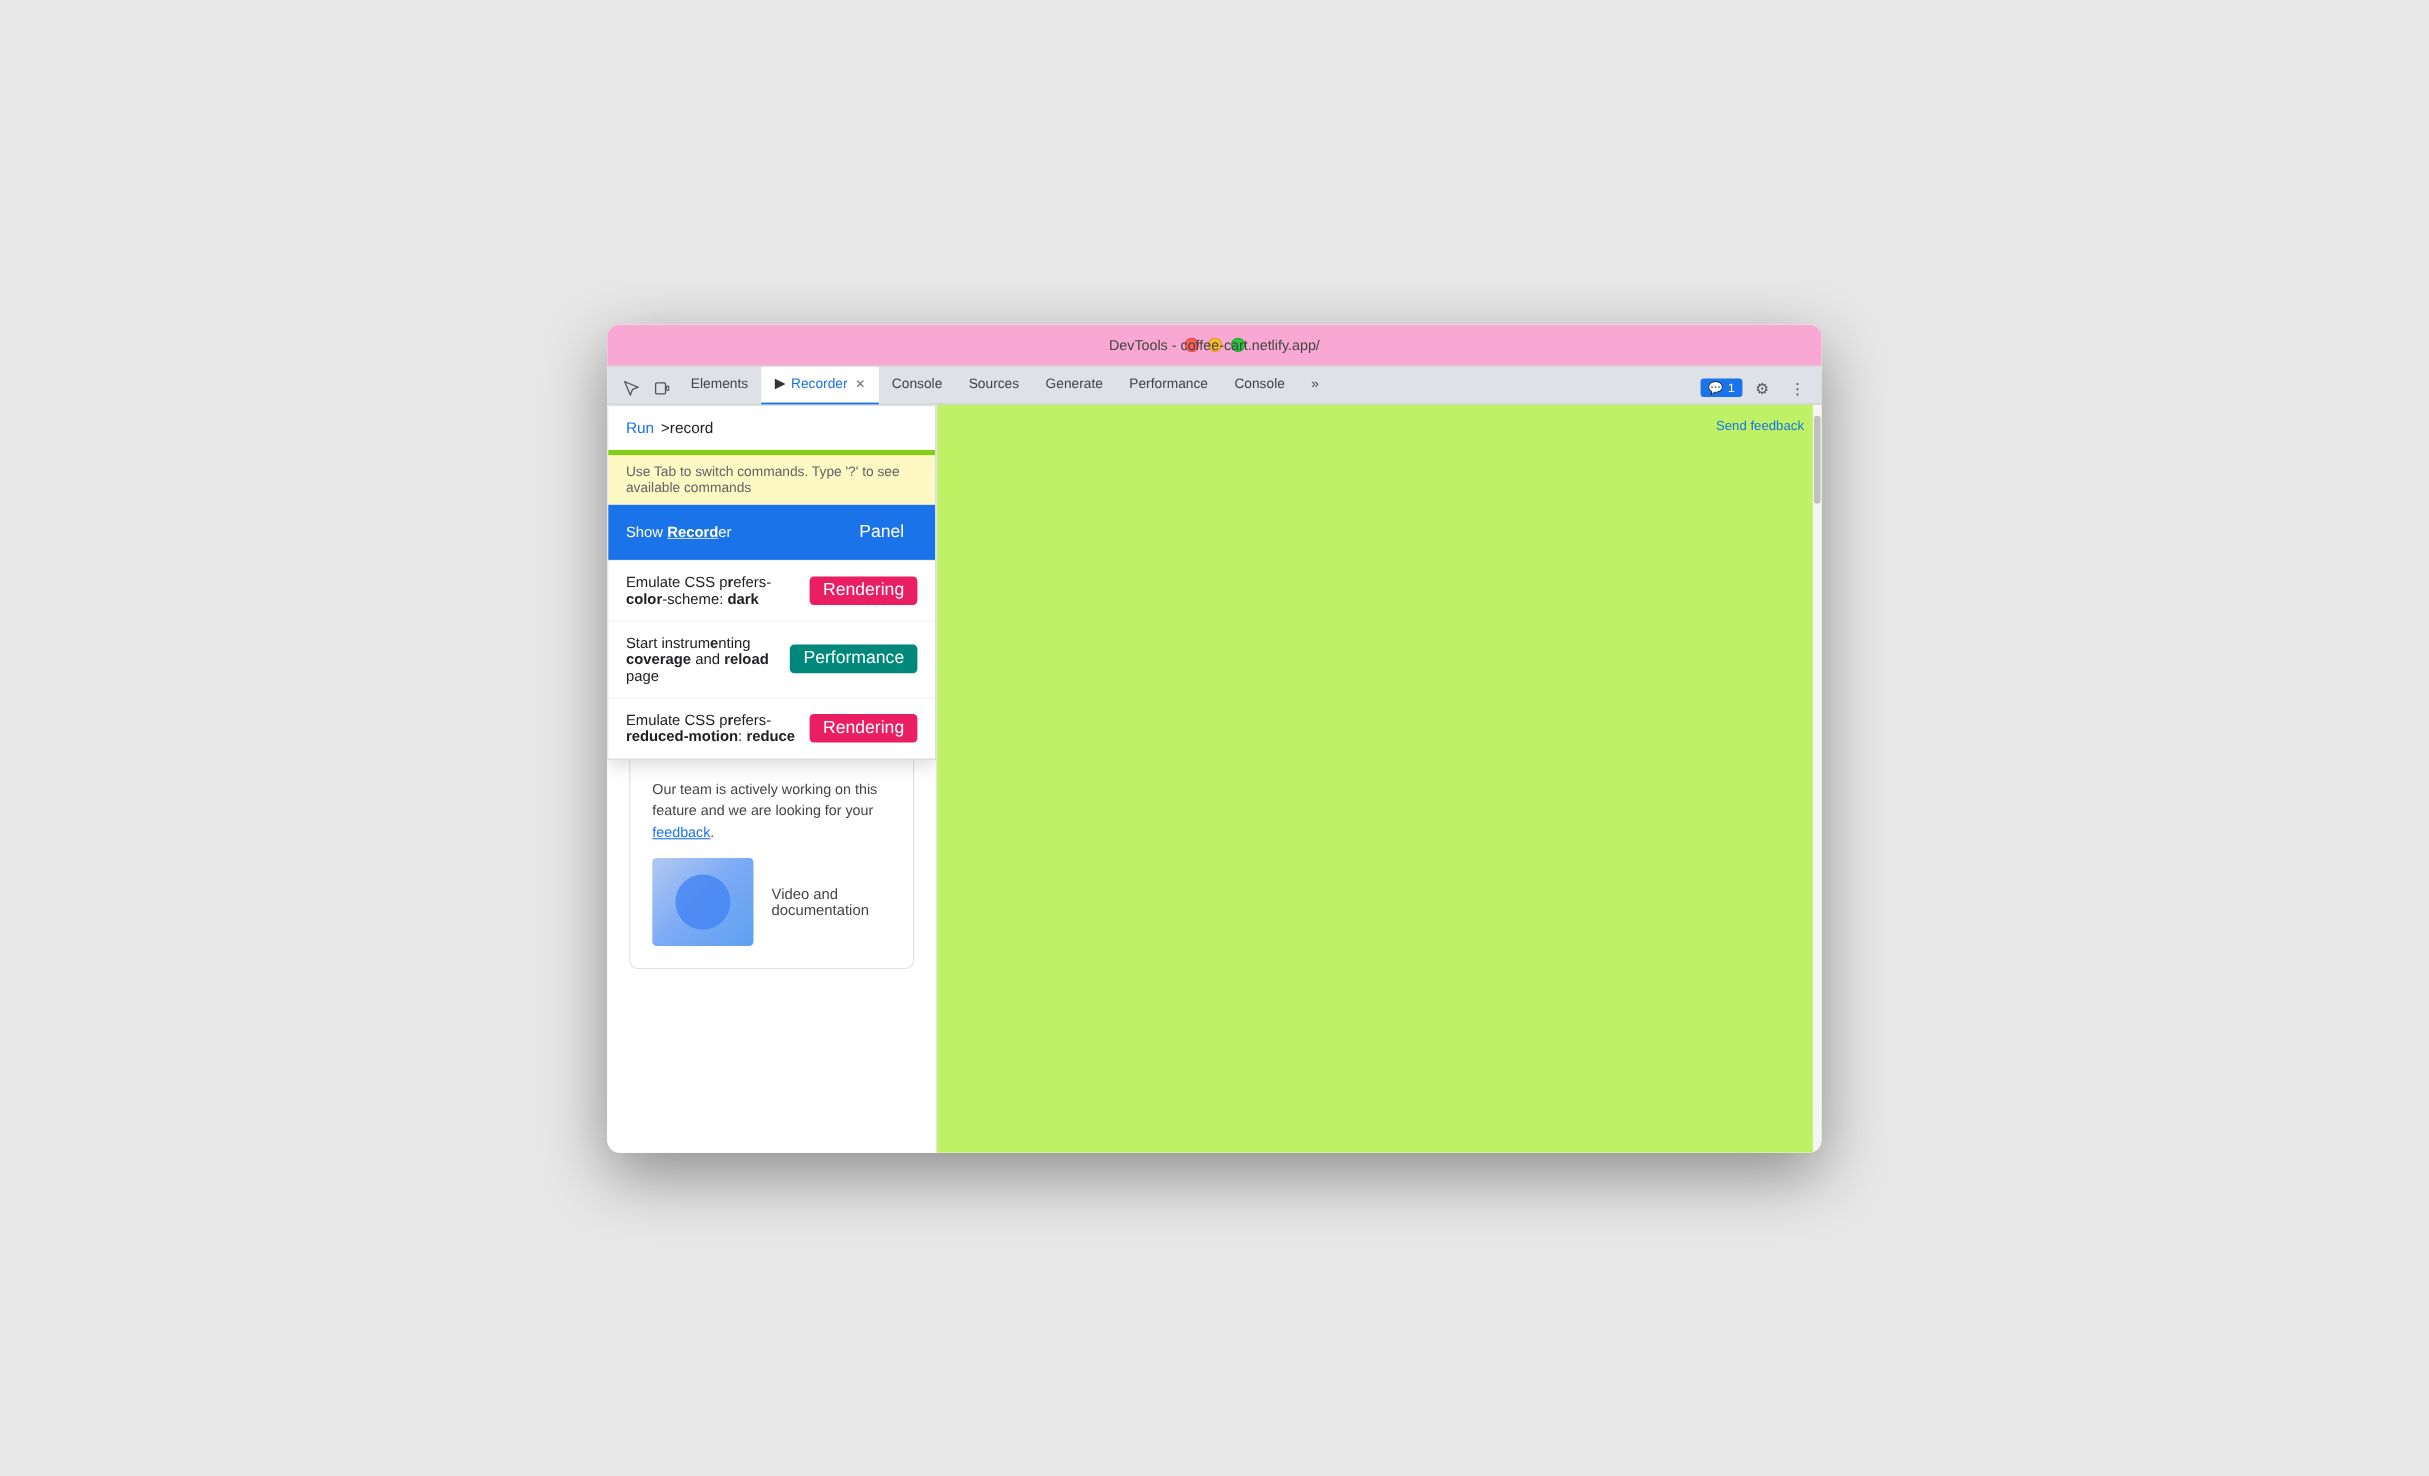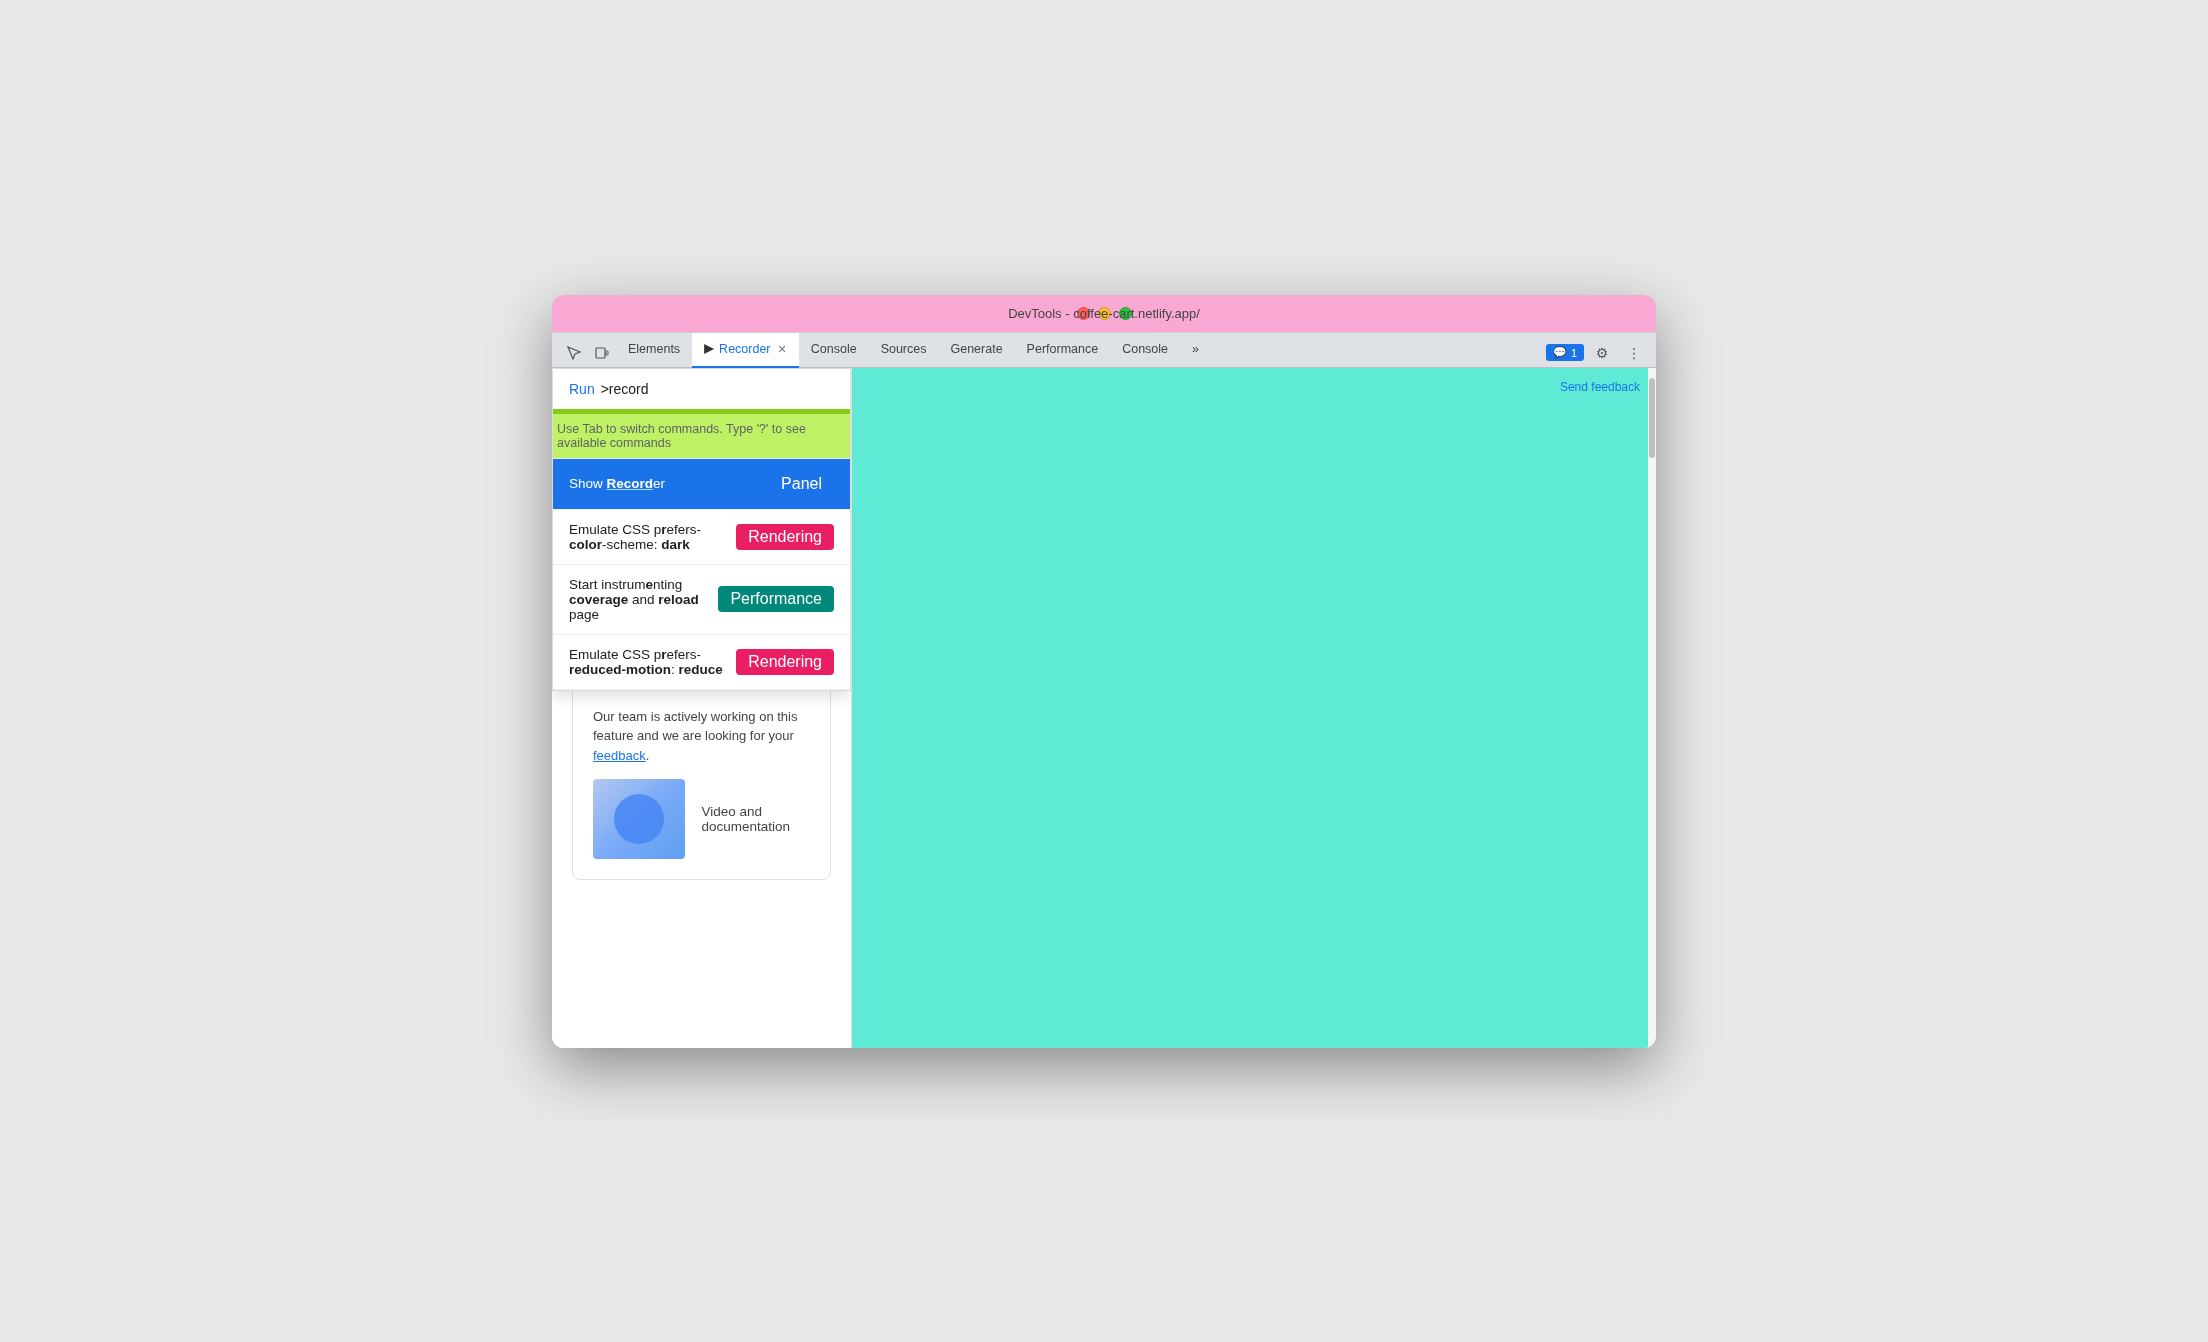--- a/index.html
+++ b/index.html
@@ -224,21 +224,21 @@
       padding: 10px 20px;
       border-radius: 4px;
       font-size: 13px;
       cursor: pointer;
       font-weight: 500;
     }
 
     
     .main-panel {
       flex: 1;
-      background: #5eead4;
+      background: #bef264;
       padding: 20px;
       position: relative;
     }
 
     .send-feedback-right {
       position: absolute;
       right: 16px;
       top: 12px;
       font-size: 12px;
       color: #1a73e8;
@@ -274,24 +274,24 @@
     .command-text {
       font-size: 14px;
       color: #202124;
       border: none;
       outline: none;
       flex: 1;
       background: transparent;
     }
 
     .command-hint {
-      padding: 8px 4px;
+      padding: 8px 16px;
       font-size: 12.5px;
       color: #5f6368;
-      background: #bef264;
+      background: #fef9c3;
       border-bottom: 1px solid #e8e8e8;
     }
 
     .command-item {
       display: flex;
       align-items: center;
       padding: 12px 16px;
       border-bottom: 1px solid #f0f0f0;
       cursor: pointer;
       gap: 8px;

